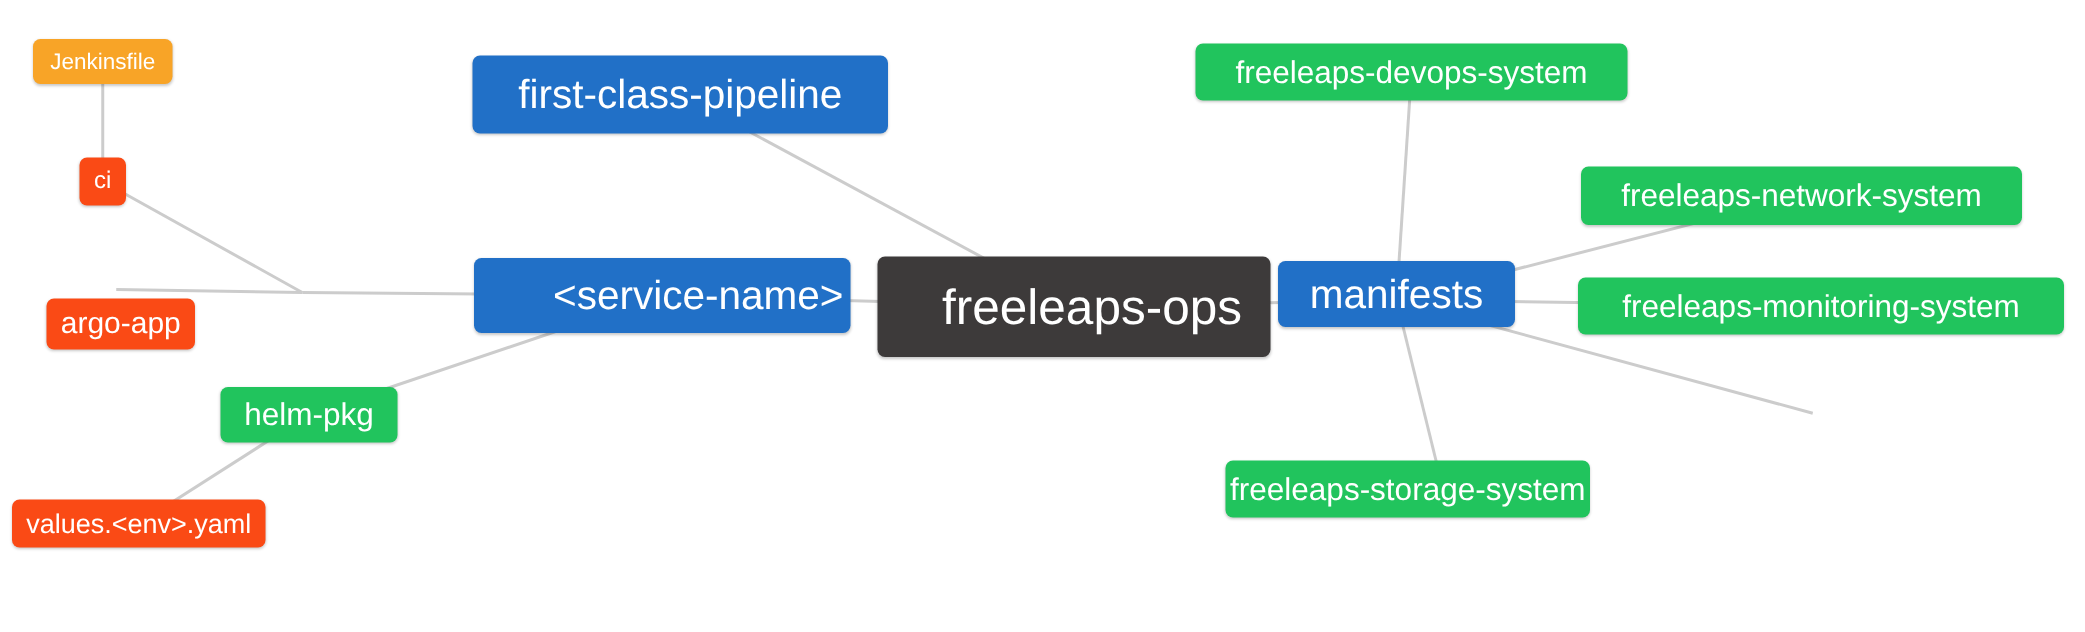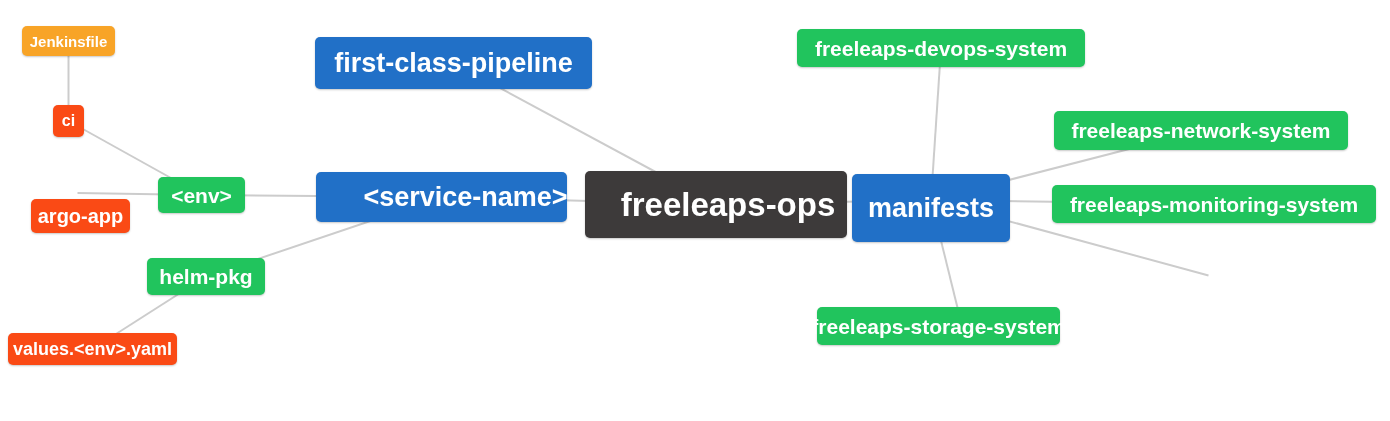--- a/index.html
+++ b/index.html
@@ -30,21 +30,20 @@
     align-items: center;
     justify-content: center;
     box-sizing: border-box;
     color: #ffffff;
     border-radius: 5px;
     box-shadow: 0 1px 2px rgba(0,0,0,0.22);
     white-space: nowrap;
     cursor: pointer;
     line-height: 1;
     user-select: none;
-    font-weight: bold;
   }
 </style>
 </head>
 <body>
 
 <div class="canvas">
   <svg class="edge-layer" width="1390" height="421" viewBox="0 0 1390 421" xmlns="http://www.w3.org/2000/svg">
       <line x1="68.5" y1="41" x2="68.5" y2="121" stroke="#cccccc" stroke-width="2"></line>
       <line x1="68.5" y1="121" x2="201.5" y2="195" stroke="#cccccc" stroke-width="2"></line>
       <line x1="77.5" y1="193" x2="201.5" y2="195" stroke="#cccccc" stroke-width="2"></line>
@@ -57,24 +56,23 @@
       <line x1="931" y1="200" x2="941" y2="48" stroke="#cccccc" stroke-width="2"></line>
       <line x1="931" y1="200" x2="1201" y2="130.5" stroke="#cccccc" stroke-width="2"></line>
       <line x1="931" y1="200" x2="1214" y2="204" stroke="#cccccc" stroke-width="2"></line>
       <line x1="931" y1="200" x2="1208.5" y2="275.5" stroke="#cccccc" stroke-width="2"></line>
       <line x1="931" y1="200" x2="962" y2="326" stroke="#cccccc" stroke-width="2"></line>
     </svg>
 
 <div class="node" style="left: 22px; top: 26px; width: 93px; height: 30px; font-size: 15px; background: rgb(248, 164, 39); color: rgb(255, 255, 255);">Jenkinsfile</div>
     <div class="node" style="left: 53px; top: 105px; width: 31px; height: 32px; font-size: 16px; background: rgb(250, 74, 21); color: rgb(255, 255, 255);">ci</div>
     <div class="node" style="left: 31px; top: 176px; width: 99px; height: 34px; font-size: 20px; background: rgb(250, 74, 21); color: rgb(255, 255, 255); margin-top: 23px;">argo-app</div>
-    <div class="node" style="left: 158px; top: 177px; width: 87px; height: 36px; font-size: 21px; background: rgb(33, 196, 93); color: rgb(255, 255, 255);">&lt;env&gt;</div>
     <div class="node" style="left: 147px; top: 258px; width: 118px; height: 37px; font-size: 21px; background: rgb(33, 196, 93); color: rgb(255, 255, 255);">helm-pkg</div>
     <div class="node" style="left: 8px; top: 333px; width: 169px; height: 32px; font-size: 18px; background: rgb(250, 74, 21); color: rgb(255, 255, 255);">values.&lt;env&gt;.yaml</div>
     <div class="node" style="left: 315px; top: 37px; width: 277px; height: 52px; font-size: 27px; background: rgb(33, 112, 199); color: rgb(255, 255, 255);">first-class-pipeline</div>
     <div class="node" style="left: 316px; top: 172px; width: 251px; height: 50px; font-size: 27px; background: rgb(33, 112, 199); color: rgb(255, 255, 255); padding-left: 48px;">&lt;service-name&gt;</div>
     <div class="node" style="left: 585px; top: 171px; width: 262px; height: 67px; font-size: 33px; background: rgb(61, 58, 58); color: rgb(255, 255, 255); padding-left: 24px;">freeleaps-ops</div>
-    <div class="node" style="left: 852px; top: 174px; width: 158px; height: 68px; font-size: 27px; background: rgb(33, 112, 199); color: rgb(255, 255, 255);">manifests</div>
+    <div class="node" style="left: 852px; top: 174px; width: 158px; height: 44px; font-size: 27px; background: rgb(33, 112, 199); color: rgb(255, 255, 255);">manifests</div>
     <div class="node" style="left: 797px; top: 29px; width: 288px; height: 38px; font-size: 21px; background: rgb(33, 196, 93); color: rgb(255, 255, 255);">freeleaps-devops-system</div>
     <div class="node" style="left: 1054px; top: 111px; width: 294px; height: 39px; font-size: 21px; background: rgb(33, 196, 93); color: rgb(255, 255, 255);">freeleaps-network-system</div>
     <div class="node" style="left: 1052px; top: 185px; width: 324px; height: 38px; font-size: 21px; background: rgb(33, 196, 93); color: rgb(255, 255, 255);">freeleaps-monitoring-system</div>
     <div class="node" style="left: 817px; top: 307px; width: 243px; height: 38px; font-size: 21px; background: rgb(33, 196, 93); color: rgb(255, 255, 255);">freeleaps-storage-system</div>
   </div>
 
 </body></html>

